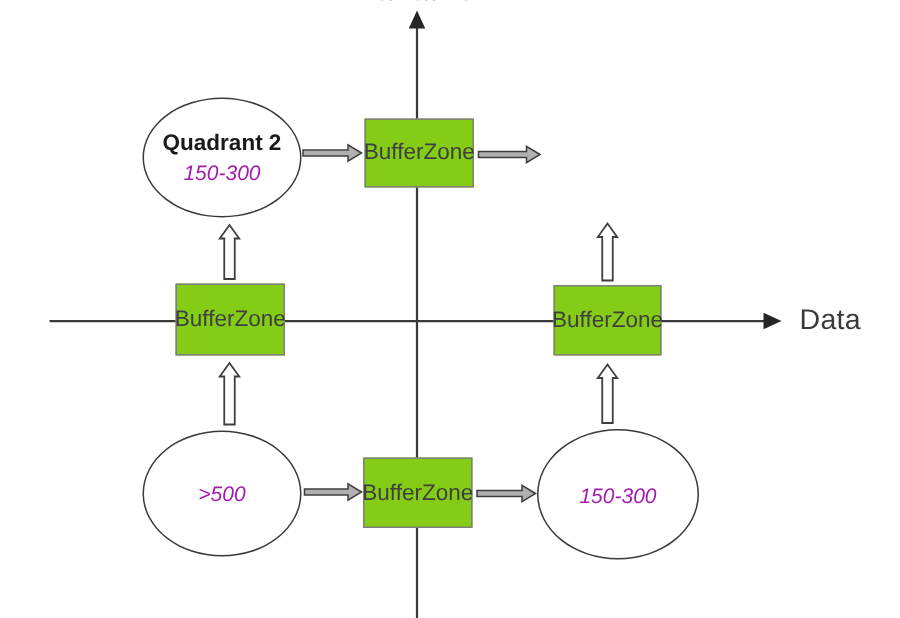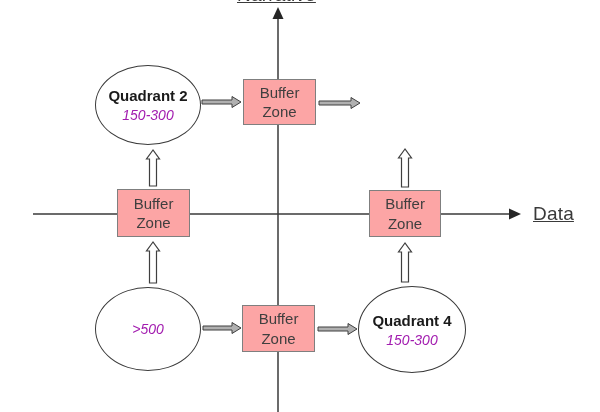--- a/index.html
+++ b/index.html
@@ -18,21 +18,20 @@
   .layer {
     position: absolute;
     left: 0; top: 0;
   }
   .axis-label {
     position: absolute;
     color: #3a3a3a;
     font-size: 19px;
     letter-spacing: 0.2px;
     white-space: nowrap;
-    text-decoration: underline;
   }
   .axis-label.y { left: 237px; top: -16px; }
   .axis-label.x { left: 533px; top: 203px; }
   .ellipse {
     position: absolute;
     border: 1.5px solid #3a3a3a;
     border-radius: 50%;
     background: #ffffff;
     display: flex;
     flex-direction: column;
@@ -51,23 +50,23 @@
     font-size: 14px;
     color: #a21caf;
   }
   .ellipse.q2 { left: 95px;  top: 65px;  width: 106px; height: 80px; }
   .ellipse.q1 { left: 360px; top: 62px;  width: 106px; height: 82px; }
   .ellipse.q3 { left: 95px;  top: 287px; width: 106px; height: 84px; }
   .ellipse.q4 { left: 358px; top: 286px; width: 108px; height: 87px; }
   .buffer {
     position: absolute;
     border: 1.2px solid #7f7f7f;
-    background: #fca5a5;
+    background: #84cc16;
     display: flex;
-    flex-direction: column;
+    flex-direction: row;
     align-items: center;
     justify-content: center;
     box-sizing: border-box;
     font-size: 15px;
     line-height: 1.3;
     color: #3f3f3f;
   }
   .buffer.top    { left: 243px; top: 79px;  width: 73px; height: 46px; }
   .buffer.left   { left: 117px; top: 189px; width: 73px; height: 48px; }
   .buffer.right  { left: 369px; top: 190px; width: 72px; height: 47px; }
@@ -101,21 +100,20 @@
   <div class="axis-label x">Data</div>
 
   <div class="ellipse q2">
     <div class="q-title">Quadrant 2</div>
     <div class="q-range">150-300</div>
   </div>
   <div class="ellipse q3">
     <div class="q-range">&gt;500</div>
   </div>
   <div class="ellipse q4">
-    <div class="q-title">Quadrant 4</div>
     <div class="q-range">150-300</div>
   </div>
 
   <div class="buffer top">
     <div>Buffer</div>
     <div>Zone</div>
   </div>
   <div class="buffer left">
     <div>Buffer</div>
     <div>Zone</div>

